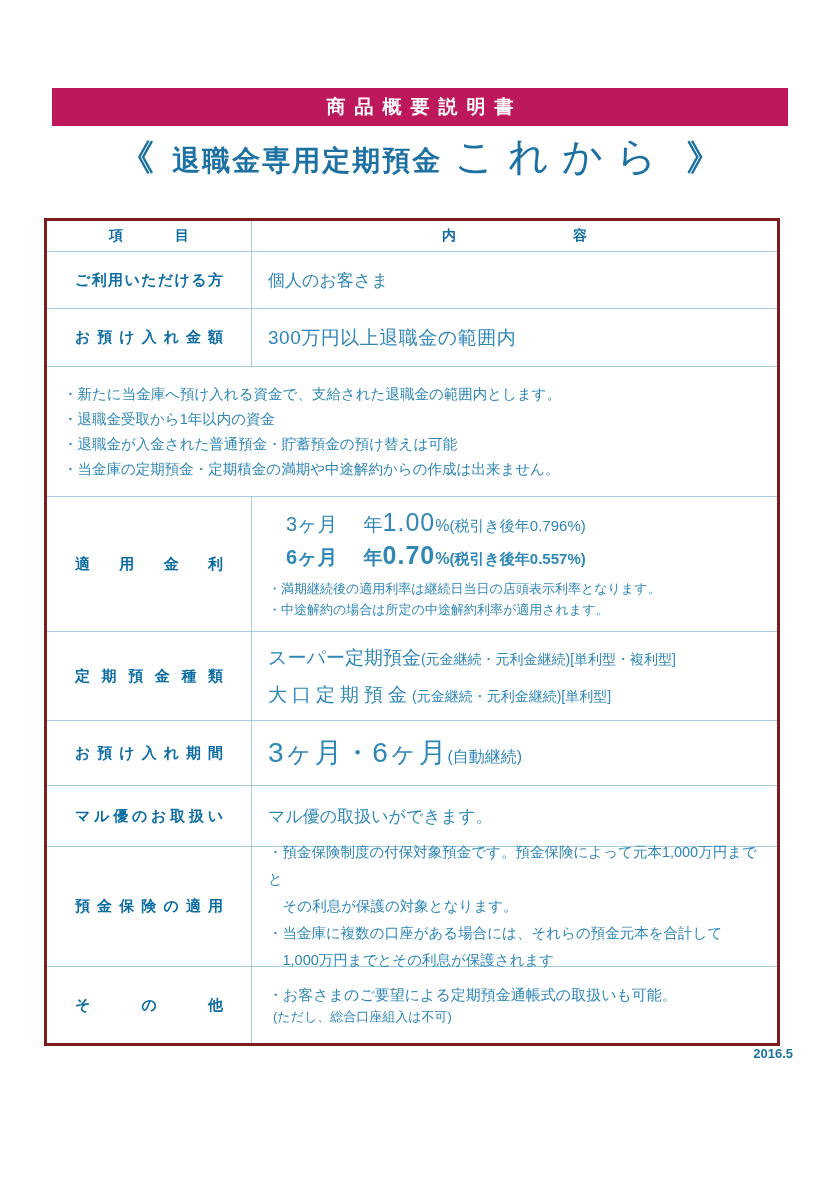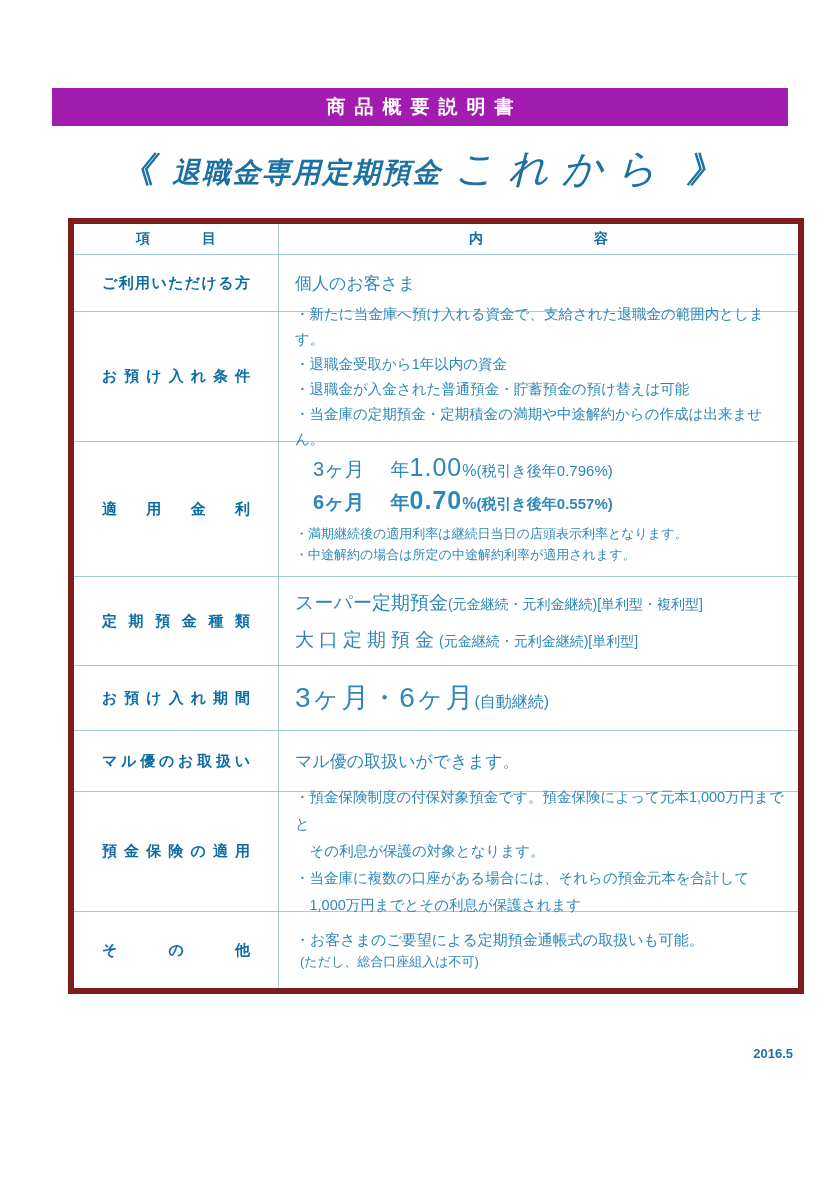--- a/index.html
+++ b/index.html
@@ -4,38 +4,38 @@
 <style>
   html,body { margin:0; padding:0; background:#ffffff; }
   .page {
     position:relative; width:840px; height:1188px; background:#ffffff;
     font-family:"Liberation Sans", sans-serif; overflow:hidden;
   }
 
   
   .header-bar {
     position:absolute; left:52px; top:88px; width:736px; height:38px;
-    background:#a21caf; color:#ffffff;
+    background:#be185d; color:#ffffff;
     display:flex; align-items:center; justify-content:center;
     font-size:19px; font-weight:bold; letter-spacing:9px; text-indent:9px;
   }
 
   
   .main-title {
     position:absolute; left:0; top:138px; width:100%; height:62px;
-    text-align:center; color:#1d71a2; white-space:nowrap; line-height:62px;font-style:italic;
+    text-align:center; color:#1d71a2; white-space:nowrap; line-height:38px;
   }
   .main-title .mark { font-family:"Liberation Serif", serif; font-size:36px; font-weight:bold; }
   .main-title .product { font-family:"Liberation Serif", serif; font-weight:bold; font-size:28px; letter-spacing:2px; margin:0 12px 0 18px; }
   .main-title .brand { font-family:"Liberation Serif", serif; font-size:40px; letter-spacing:13px; margin-right:16px; }
 
   
   .spec-table {
-    position:absolute; left:68px; top:218px; width:736px;
-    border:6px solid #7f1d1d; color:#2e87b7; box-sizing:border-box;
+    position:absolute; left:44px; top:218px; width:736px;
+    border:3px solid #7f1d1d; color:#2e87b7; box-sizing:border-box;
   }
   .row { display:flex; box-sizing:border-box; }
   .row + .row { border-top:1px solid #a4cbdf; }
   .cell-label {
     width:205px; flex:0 0 205px; box-sizing:border-box;
     border-right:1px solid #a4cbdf;
     display:flex; align-items:center; padding:0 28px;
     color:#0d6da3; font-weight:bold; font-size:15px;
   }
   .jspread { width:100%; text-align:justify; text-align-last:justify; }
@@ -112,25 +112,30 @@
 
     <div class="row r1">
       <div class="cell-label">
         <div class="jspread">ご利用いただける方</div>
       </div>
       <div class="cell-content">
         <div class="text-md">個人のお客さま</div>
       </div>
     </div>
 
+    <div class="row r2">
+      <div class="cell-label">
+        <div class="jspread">お預け入れ金額</div>
+      </div>
+      <div class="cell-content">
+        <div class="text-lg">300万円以上退職金の範囲内</div>
+      </div>
+    </div>
 
     <div class="row r3">
-      <div class="cell-label">
-        <div class="jspread">お預け入れ条件</div>
-      </div>
       <div class="cell-content bullets">
         <div>・新たに当金庫へ預け入れる資金で、支給された退職金の範囲内とします。</div>
         <div>・退職金受取から1年以内の資金</div>
         <div>・退職金が入金された普通預金・貯蓄預金の預け替えは可能</div>
         <div>・当金庫の定期預金・定期積金の満期や中途解約からの作成は出来ません。</div>
       </div>
     </div>
 
     <div class="row r4">
       <div class="cell-label">

